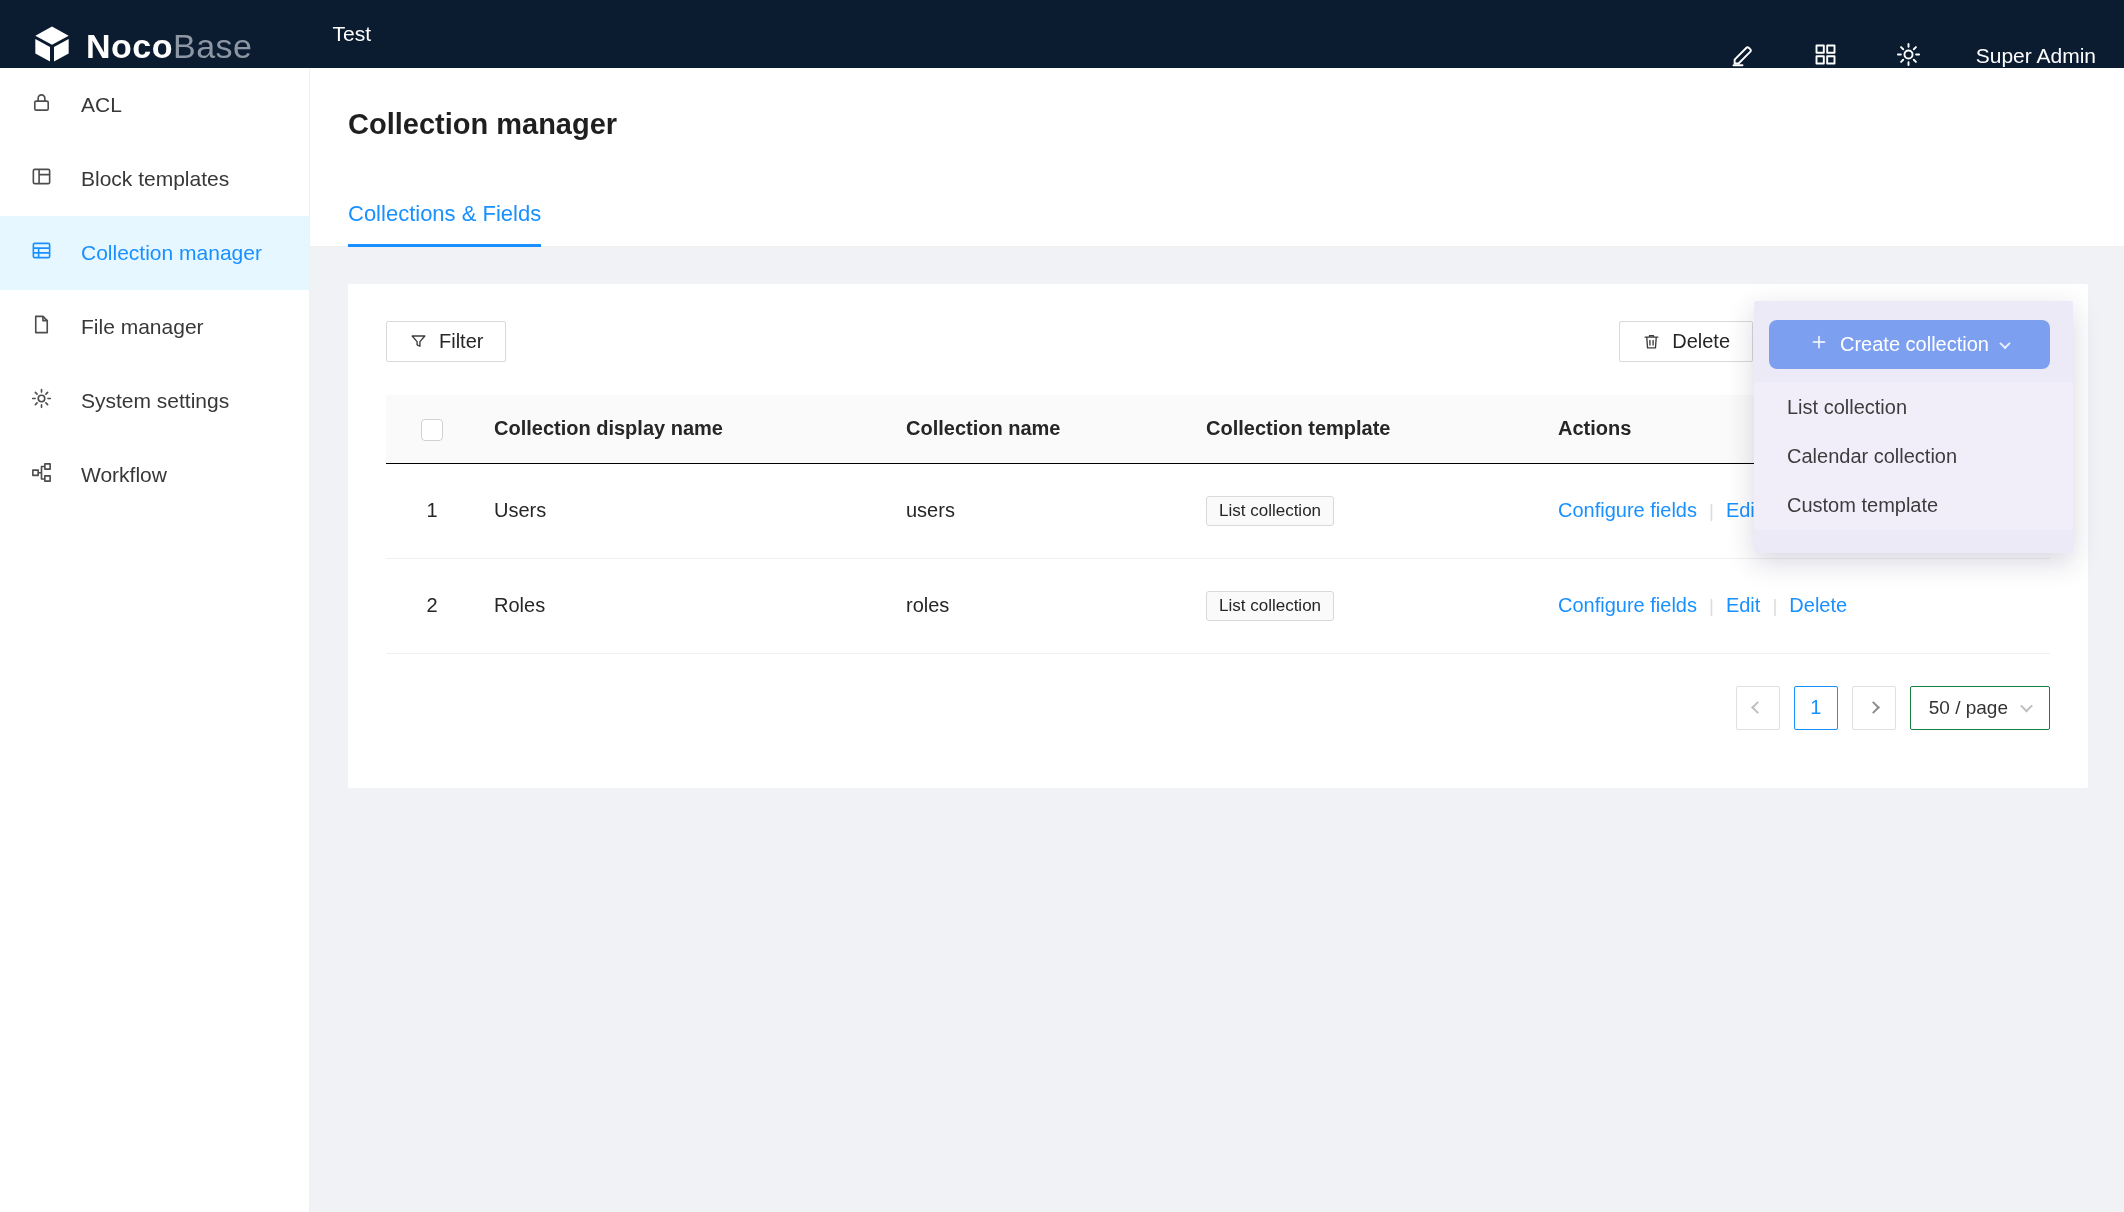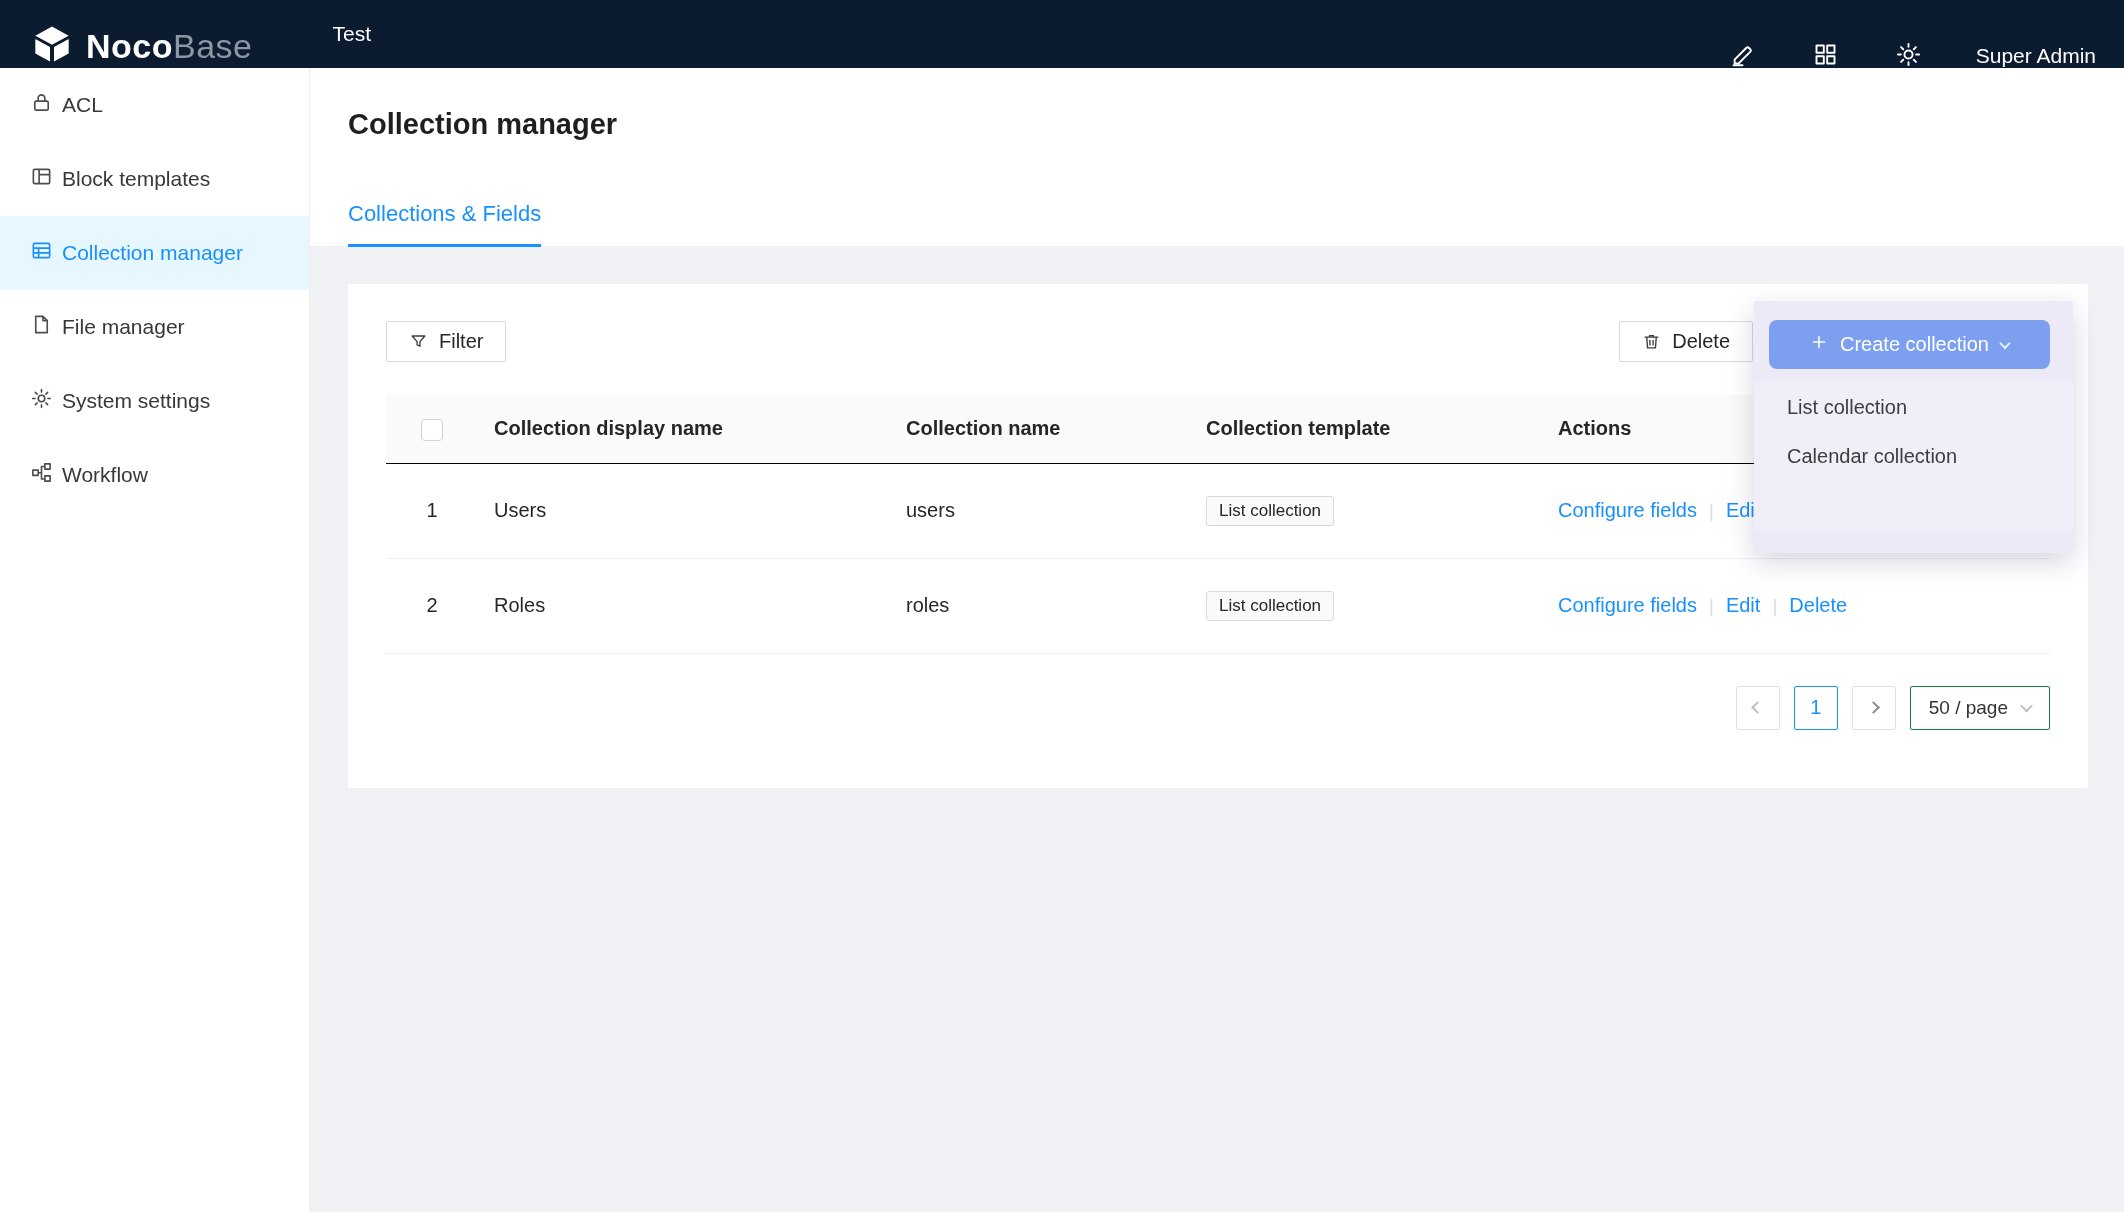--- a/index.html
+++ b/index.html
@@ -15,21 +15,21 @@
   .topbar-menu { margin-left:70px; display:flex; align-items:center; height:100%; }
   .topbar-menu-item { color:#ffffff; font-size:21px; padding:0 10px; height:100%; display:flex; align-items:center; cursor:pointer; }
   .topbar-spacer { flex:1; }
   .topbar-icons { display:flex; align-items:center; gap:56px; color:#ffffff; }
   .topbar-icons svg { display:block; }
   .topbar-user { color:#ffffff; font-size:21px; margin:0 28px 0 54px; cursor:pointer; }
   .tb-icon { cursor:pointer; }
 
   
   .sidebar { position:absolute; left:0; top:68px; width:310px; bottom:0; background:#ffffff; border-right:1px solid #f0f0f0; z-index:10; }
-  .side-item { height:74px; display:flex; align-items:center; gap:9px; padding-left:30px; font-size:21px; color:#383838; cursor:pointer; }
+  .side-item { height:74px; display:flex; align-items:center; gap:28px; padding-left:30px; font-size:21px; color:#383838; cursor:pointer; }
   .side-item svg { flex:0 0 auto; color:#4d4d4d; }
   .side-item.active { background:#e6f7ff; color:#1890ff; }
   .side-item.active svg { color:#1890ff; }
 
   
   .page-header { position:absolute; left:310px; top:68px; right:0; height:179px; background:#ffffff; border-bottom:1px solid #f0f0f0; z-index:5; }
   .page-title { position:absolute; left:38px; top:40px; font-size:29px; font-weight:700; color:#1f1f1f; }
   .tab { position:absolute; left:38px; bottom:-1px; padding-bottom:17px; font-size:22px; font-weight:500; color:#1890ff; border-bottom:3px solid #1890ff; cursor:pointer; }
 
   
@@ -264,15 +264,16 @@
       <svg viewBox="0 0 24 24" width="18" height="18" fill="none" stroke="#ffffff" stroke-width="2" stroke-linecap="round">
           <path d="M12 4.5v15M4.5 12h15"></path>
         </svg>
     </span>
     <span>Create collection</span>
     <span class="chev chev-down"></span>
   </button>
   <div class="create-menu">
     <div class="menu-item">List collection</div>
     <div class="menu-item">Calendar collection</div>
+    <div class="menu-item">Custom template</div>
   </div>
 
 </div>
 
 </body></html>

